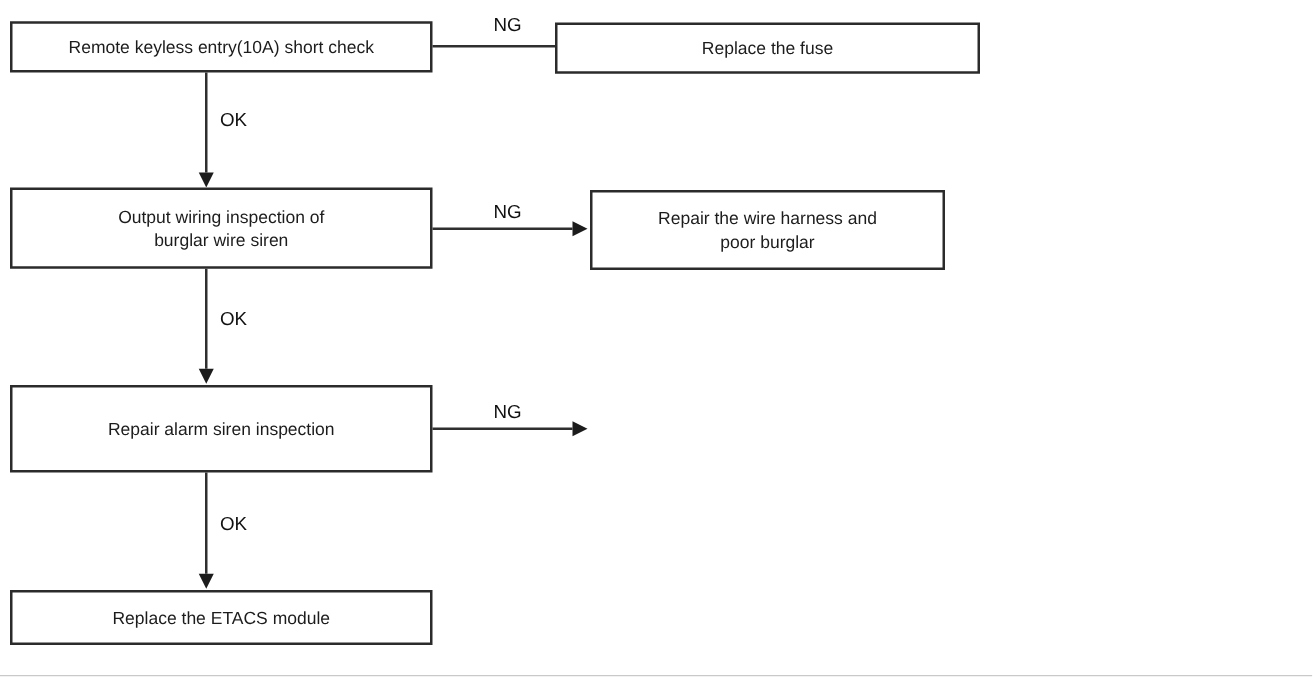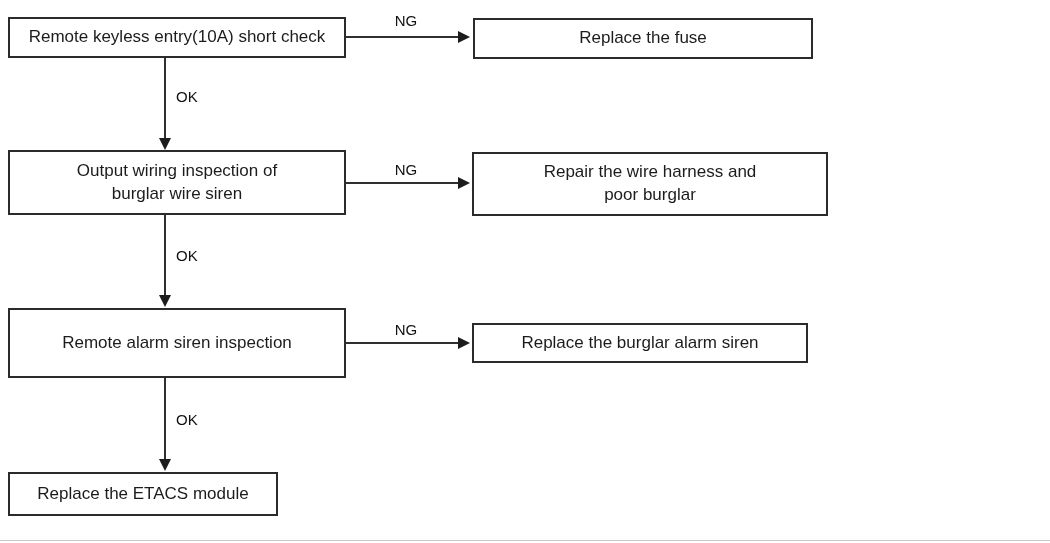--- a/index.html
+++ b/index.html
@@ -18,21 +18,21 @@
   .box {
     position: absolute;
     box-sizing: border-box;
     border: 2px solid #2b2b2b;
     background: #ffffff;
     display: flex;
     flex-direction: column;
     justify-content: center;
     align-items: center;
     text-align: center;
-    font-size: 17px;
+    font-size: 14px;
     line-height: 1.35;
     color: #1c1c1c;
   }
   .lbl {
     position: absolute;
     font-weight: normal;
     font-size: 15px;
     color: #111111;
     text-align: center;
   }
@@ -80,49 +80,46 @@
 </head>
 <body>
 
 <div class="canvas">
 
   <div class="box" style="left:8px; top:17px; width:338px; height:41px;">
     <div>Remote keyless entry(10A) short check</div>
   </div>
   <div class="lbl" style="left:376px; top:12px; width:60px;">NG</div>
   <div class="harrow" style="left:346px; top:36px; width:112px;"></div>
-  <div class="box" style="left:473px; top:18px; width:340px; height:41px;">
+  <div class="box" style="left:444px; top:18px; width:340px; height:41px;">
     <div>Replace the fuse</div>
   </div>
   <div class="varrow" style="left:164px; top:58px; height:80px;"></div>
   <div class="lbl" style="left:176px; top:88px;">OK</div>
 
   <div class="box" style="left:8px; top:150px; width:338px; height:65px;">
     <div>Output wiring inspection of</div>
     <div>burglar wire siren</div>
   </div>
   <div class="lbl" style="left:376px; top:161px; width:60px;">NG</div>
   <div class="harrow" style="left:346px; top:182px; width:112px;"></div>
-  <div class="box" style="left:472px; top:152px; width:356px; height:64px;">
+  <div class="box" style="left:472px; top:152px; width:284px; height:64px;">
     <div>Repair the wire harness and</div>
     <div>poor burglar</div>
   </div>
   <div class="varrow" style="left:164px; top:215px; height:80px;"></div>
   <div class="lbl" style="left:176px; top:247px;">OK</div>
 
   <div class="box" style="left:8px; top:308px; width:338px; height:70px;">
-    <div>Remote alarm siren inspection</div>
+    <div>Repair alarm siren inspection</div>
   </div>
   <div class="lbl" style="left:376px; top:321px; width:60px;">NG</div>
   <div class="harrow" style="left:346px; top:342px; width:112px;"></div>
-  <div class="box" style="left:472px; top:323px; width:336px; height:40px;">
-    <div>Replace the burglar alarm siren</div>
-  </div>
   <div class="varrow" style="left:164px; top:378px; height:81px;"></div>
   <div class="lbl" style="left:176px; top:411px;">OK</div>
 
-  <div class="box" style="left:8px; top:472px; width:270px; height:44px;">
+  <div class="box" style="left:8px; top:472px; width:338px; height:44px;">
     <div>Replace the ETACS module</div>
   </div>
 
   <div class="bottom-rule"></div>
 
 </div>
 
 </body></html>

